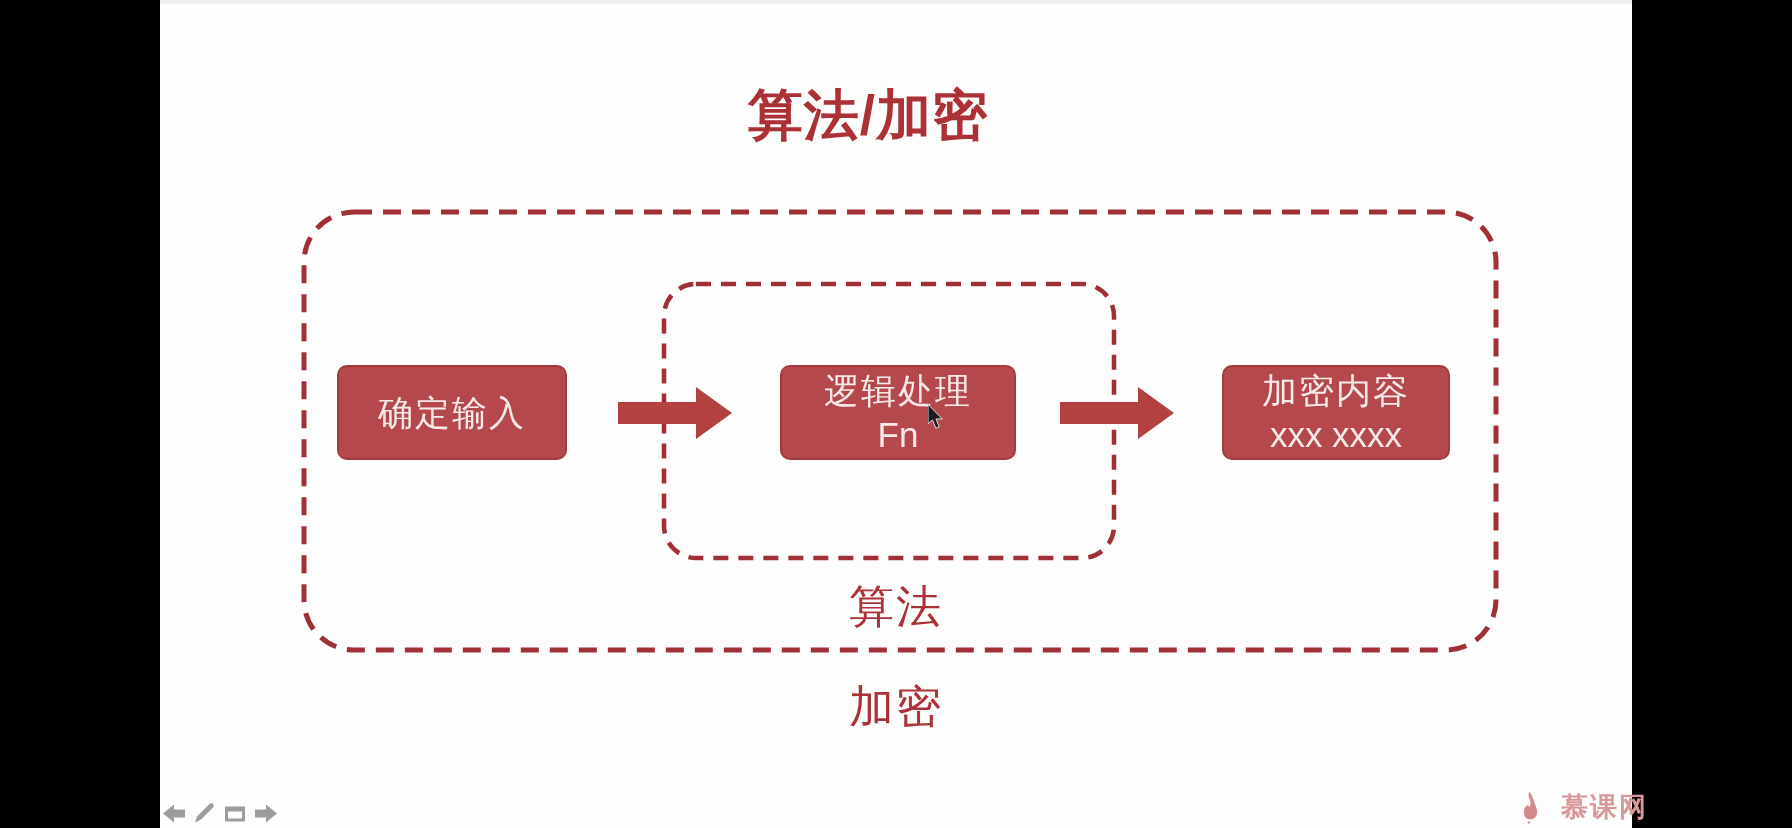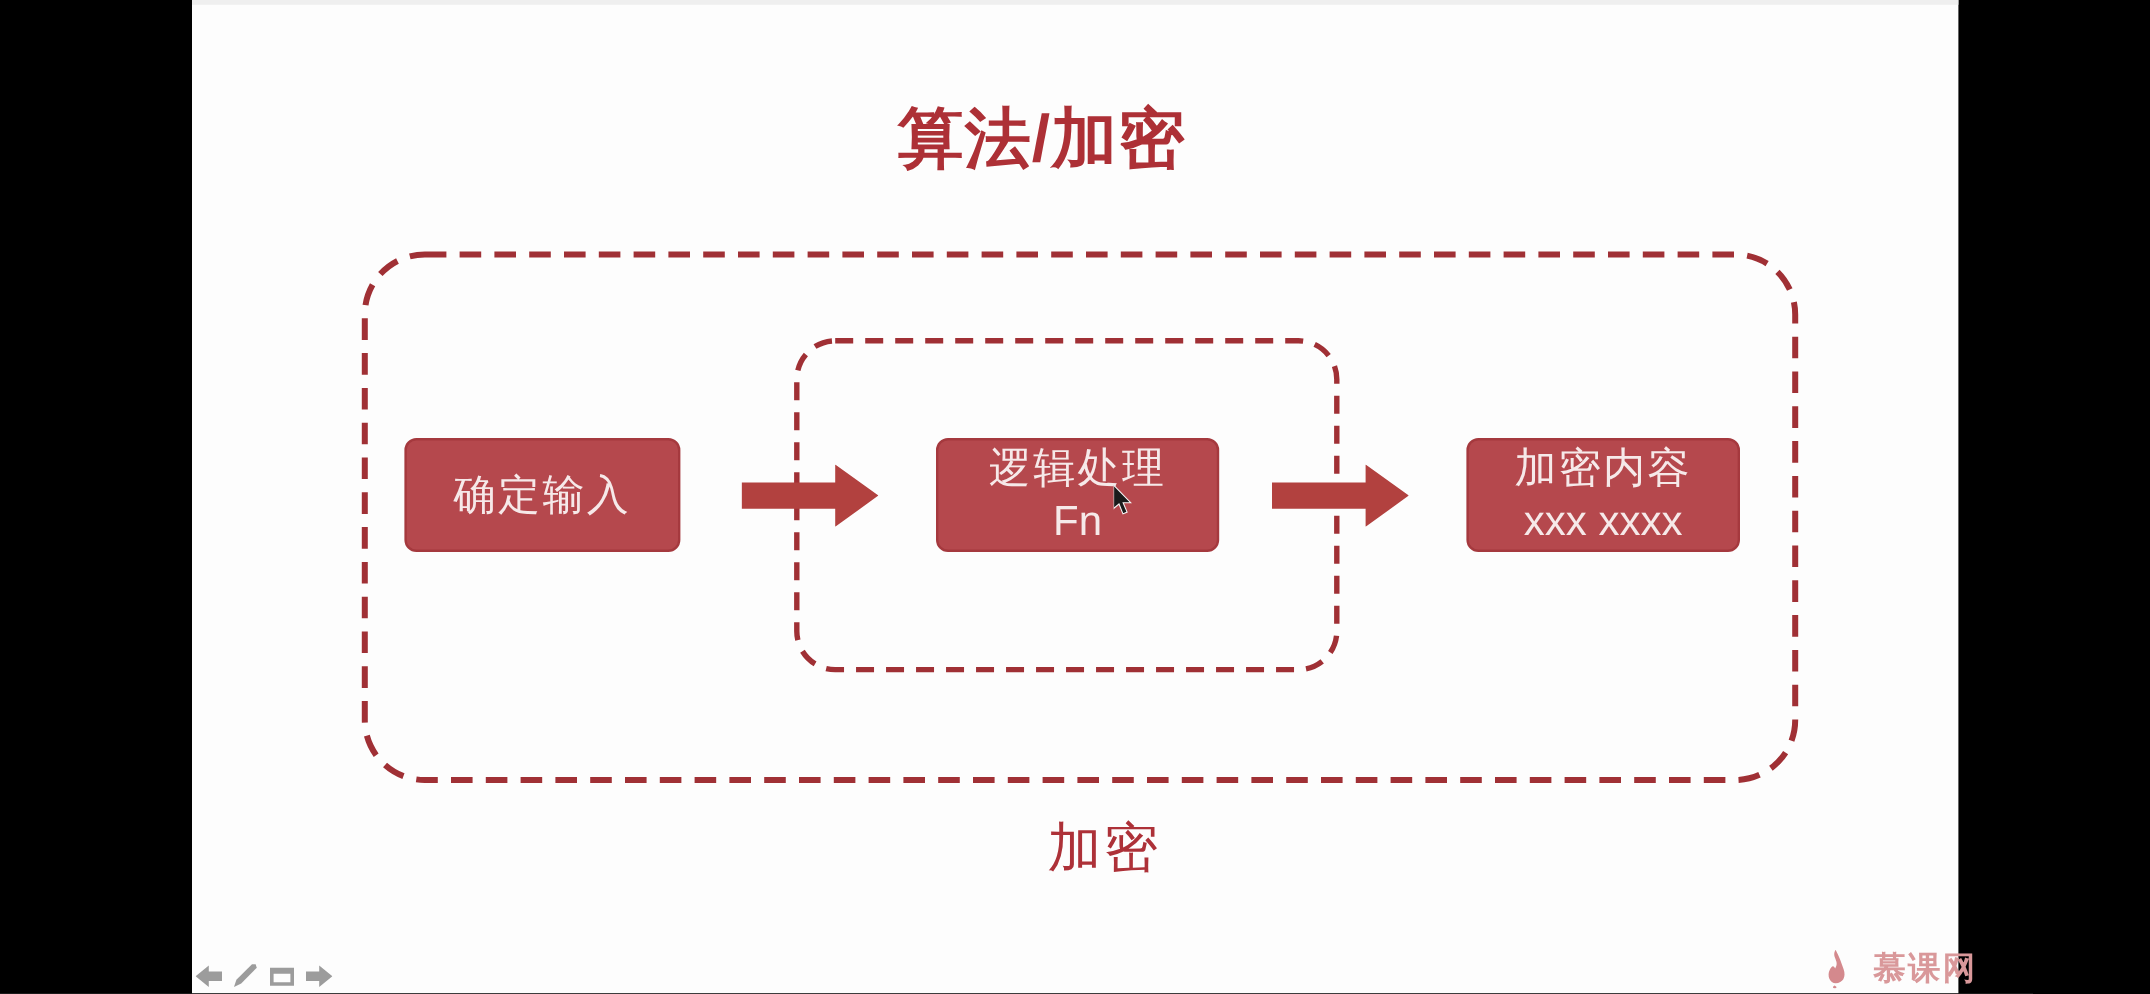--- a/index.html
+++ b/index.html
@@ -36,21 +36,21 @@
   #node-output{left:1222px;top:365px;width:228px;}
   .arrow-svg{position:absolute;top:387px;}
   .arrow-shape{fill:var(--arrow,#b2413f);}
   #arrow-1{left:618px;}
   #arrow-2{left:1060px;}
   .group-label{
     position:absolute;width:120px;text-align:center;
     font-size:45px;color:var(--label,#ad3138);letter-spacing:2px;white-space:nowrap;
   }
   #label-algorithm{left:836px;top:577px;}
-  #label-encryption{left:860px;top:677px;}
+  #label-encryption{left:836px;top:677px;}
   .cursor-svg{position:absolute;left:928px;top:404px;}
   .toolbar{
     position:absolute;left:163px;top:802px;display:flex;gap:6px;align-items:center;
   }
   .tool-icon{width:24px;height:23px;display:block;cursor:pointer;}
   .tool-shape{fill:var(--toolbar-icon,#9c9c9c);}
   .watermark{
     position:absolute;left:1516px;top:789px;display:flex;align-items:center;gap:3px;
     color:var(--watermark,#d9989a);
   }
@@ -89,20 +89,21 @@
     <div class="l2">xxx xxxx</div>
   </div>
 
   <svg class="arrow-svg" id="arrow-1" width="114" height="52">
     <polygon class="arrow-shape" points="0,15 78,15 78,0 114,26 78,52 78,37 0,37"></polygon>
   </svg>
   <svg class="arrow-svg" id="arrow-2" width="114" height="52">
     <polygon class="arrow-shape" points="0,15 78,15 78,0 114,26 78,52 78,37 0,37"></polygon>
   </svg>
 
+  <div class="group-label" id="label-algorithm">算法</div>
   <div class="group-label" id="label-encryption">加密</div>
 
   <svg class="cursor-svg" width="18" height="26" viewBox="0 0 12 17">
     <polygon points="0,0 0,13 3,10.5 5.2,16 7.5,15 5.3,9.8 9.5,9.8" fill="#1b1b1b" stroke="#f5f5f5" stroke-width="0.6"></polygon>
   </svg>
 
   <div class="toolbar">
     <svg class="tool-icon" viewBox="0 0 24 22">
       <polygon class="tool-shape" points="0,11 11,2 11,7 22,7 22,15 11,15 11,20"></polygon>
     </svg>

